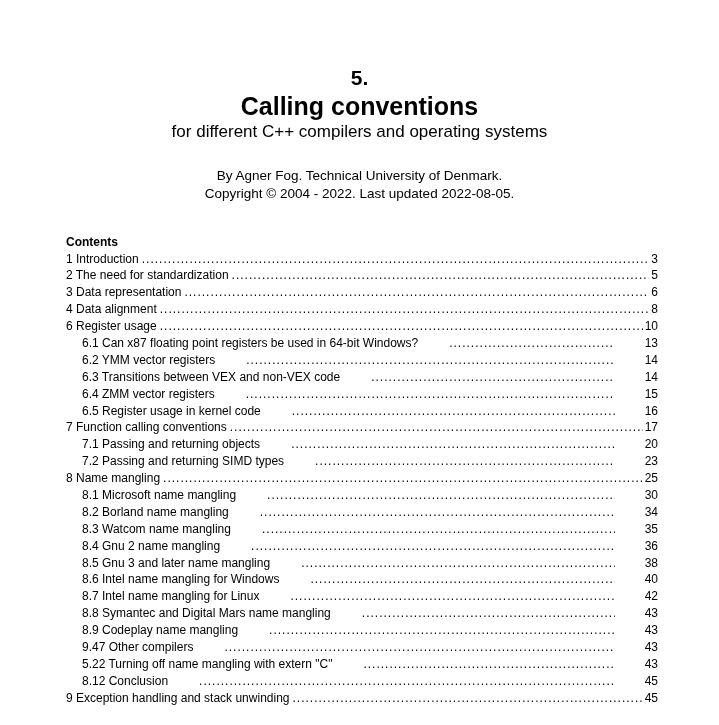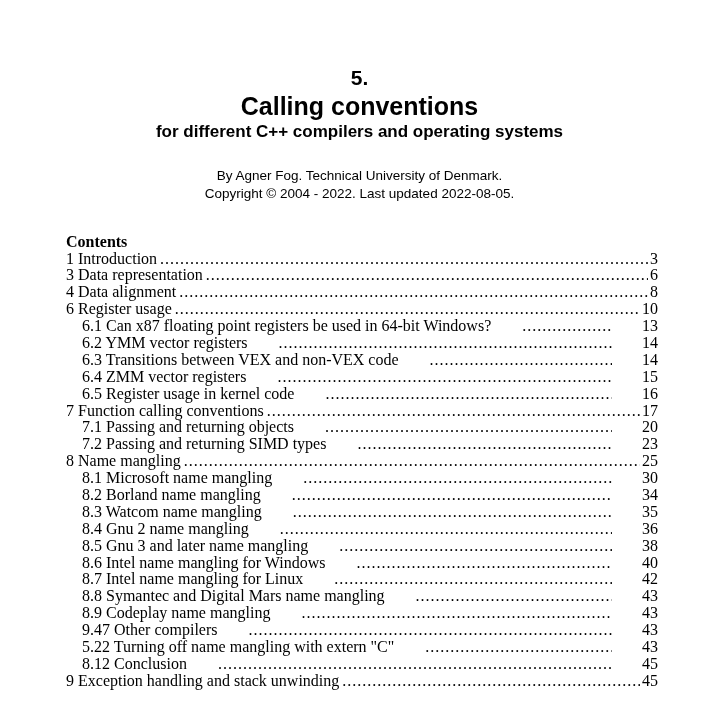--- a/index.html
+++ b/index.html
@@ -32,33 +32,32 @@
     line-height: 27px;
   }
   .doc-title {
     margin: 0;
     font-size: 25px;
     font-weight: 700;
     line-height: 30px;
   }
   .doc-subtitle {
     font-size: 17px;
-    font-weight: 700;
+    font-weight: 400;
     line-height: 22px;
   }
   .byline-block {
     margin-top: 24px;
     font-size: 13.5px;
     line-height: 18px;
   }
   
   .contents {
     margin: 31px 61px 16px 66px;
-    font-size: 16px;
-    font-family: Liberation Serif, serif;
+    font-size: 12px;
   }
   .contents-heading {
     font-weight: 700;
     line-height: 16.5px;
   }
   .toc-row {
     display: flex;
     align-items: baseline;
     line-height: 16.9px;
     height: 16.9px;
@@ -102,20 +101,25 @@
 
   <section class="contents">
     <div class="contents-heading">Contents</div>
     <div class="toc-list">
         <div class="toc-row">
     <span class="toc-label">1 Introduction</span>
     <span class="toc-dots"></span>
     <span class="toc-page">3</span>
   </div>
         <div class="toc-row">
+    <span class="toc-label">2 The need for standardization</span>
+    <span class="toc-dots"></span>
+    <span class="toc-page">5</span>
+  </div>
+        <div class="toc-row">
     <span class="toc-label">3 Data representation</span>
     <span class="toc-dots"></span>
     <span class="toc-page">6</span>
   </div>
         <div class="toc-row">
     <span class="toc-label">4 Data alignment</span>
     <span class="toc-dots"></span>
     <span class="toc-page">8</span>
   </div>
         <div class="toc-row">

